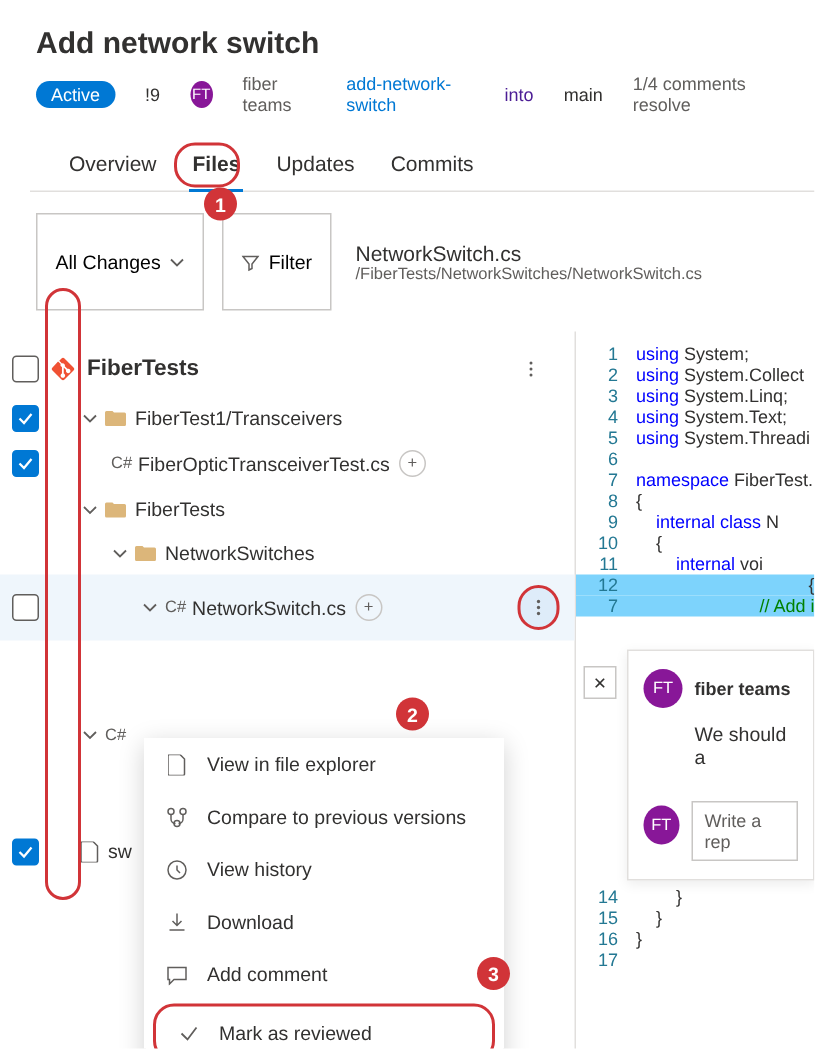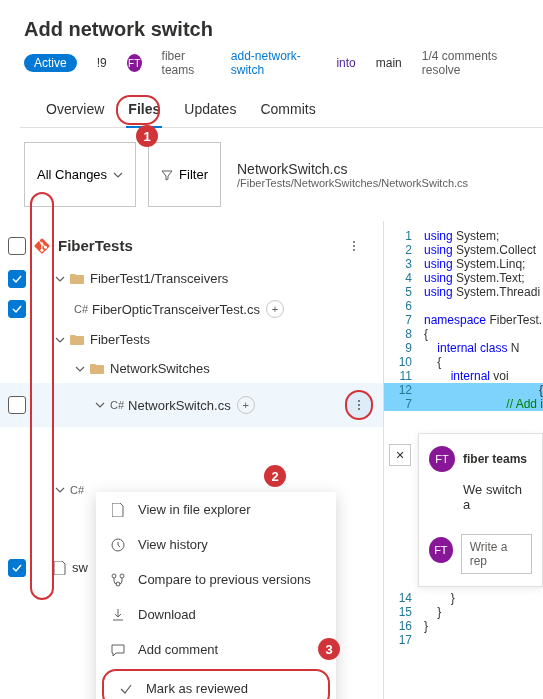--- a/index.html
+++ b/index.html
@@ -242,36 +242,36 @@
         <span class="menu-icon">
             <svg width="12" height="14" viewBox="0 0 12 14">
               <path d="M1 0h7l3 3v10a1 1 0 0 1-1 1H1a1 1 0 0 1-1-1V1a1 1 0 0 1 1-1z" fill="none" stroke="#605e5c"></path>
             </svg>
           </span>
         <span>View in file explorer</span>
       </div>
       <div class="menu-item">
         <span class="menu-icon">
             <svg width="14" height="14" viewBox="0 0 14 14">
-              <circle cx="7" cy="7" r="6" fill="none" stroke="#605e5c"></circle>
-              <path d="M7 4v3l2 2" stroke="#605e5c" fill="none"></path>
-            </svg>
-          </span>
-        <span>View history</span>
-      </div>
-      <div class="menu-item">
-        <span class="menu-icon">
-            <svg width="14" height="14" viewBox="0 0 14 14">
               <circle cx="3" cy="3" r="2" fill="none" stroke="#605e5c"></circle>
               <circle cx="11" cy="3" r="2" fill="none" stroke="#605e5c"></circle>
               <circle cx="7" cy="11" r="2" fill="none" stroke="#605e5c"></circle>
               <path d="M3 5v3a3 3 0 0 0 3 3M11 5v3a3 3 0 0 1-3 3" stroke="#605e5c" fill="none"></path>
             </svg>
           </span>
         <span>Compare to previous versions</span>
+      </div>
+      <div class="menu-item">
+        <span class="menu-icon">
+            <svg width="14" height="14" viewBox="0 0 14 14">
+              <circle cx="7" cy="7" r="6" fill="none" stroke="#605e5c"></circle>
+              <path d="M7 4v3l2 2" stroke="#605e5c" fill="none"></path>
+            </svg>
+          </span>
+        <span>View history</span>
       </div>
       <div class="menu-item">
         <span class="menu-icon">
             <svg width="14" height="14" viewBox="0 0 14 14">
               <path d="M7 1v8M4 6l3 3 3-3M2 12h10" stroke="#605e5c" fill="none"></path>
             </svg>
           </span>
         <span>Download</span>
       </div>
       <div class="menu-item" style="position:relative;">
@@ -348,21 +348,21 @@
           <span class="line-num">7</span>
           <span class="code-text"><span class="comment-color">            // Add i</span></span>
         </div>
       </div>
     <div class="comment-card">
       <div class="close-x">✕</div>
       <div style="display:flex; align-items:center; gap:8px;">
         <span class="avatar-md">FT</span>
         <span style="font-weight:600;">fiber teams</span>
       </div>
-      <div style="margin:10px 0 6px 34px; font-size:13px;">We switch a</div>
+      <div style="margin:10px 0 6px 34px; font-size:13px;">We should a</div>
       <div style="display:flex; align-items:center; gap:8px; margin-top:14px;">
         <span class="avatar-md">FT</span>
         <div class="reply-box">Write a rep</div>
       </div>
     </div>
     <div id="code-tail" style="margin-top:180px;">
         <div class="code-line">
           <span class="line-num">14</span>
           <span class="code-text">        }</span>
         </div>

